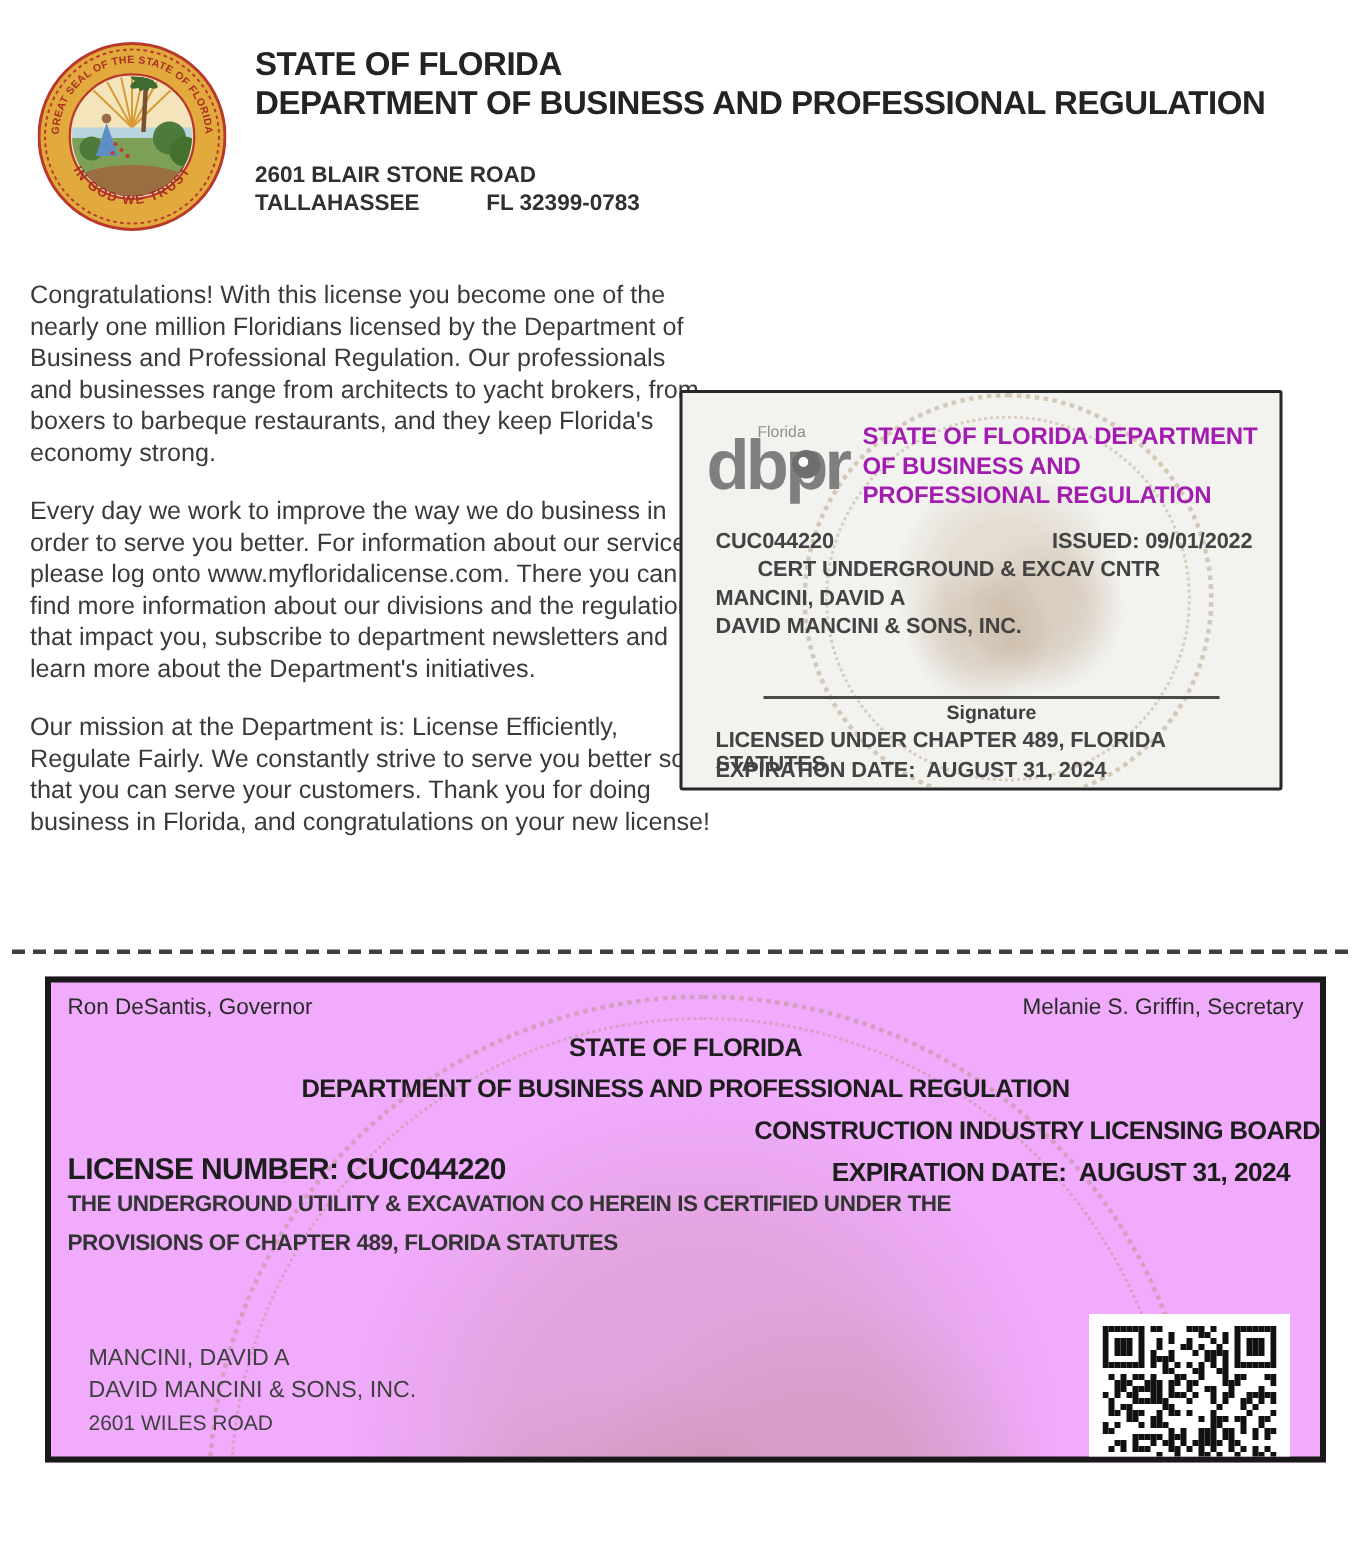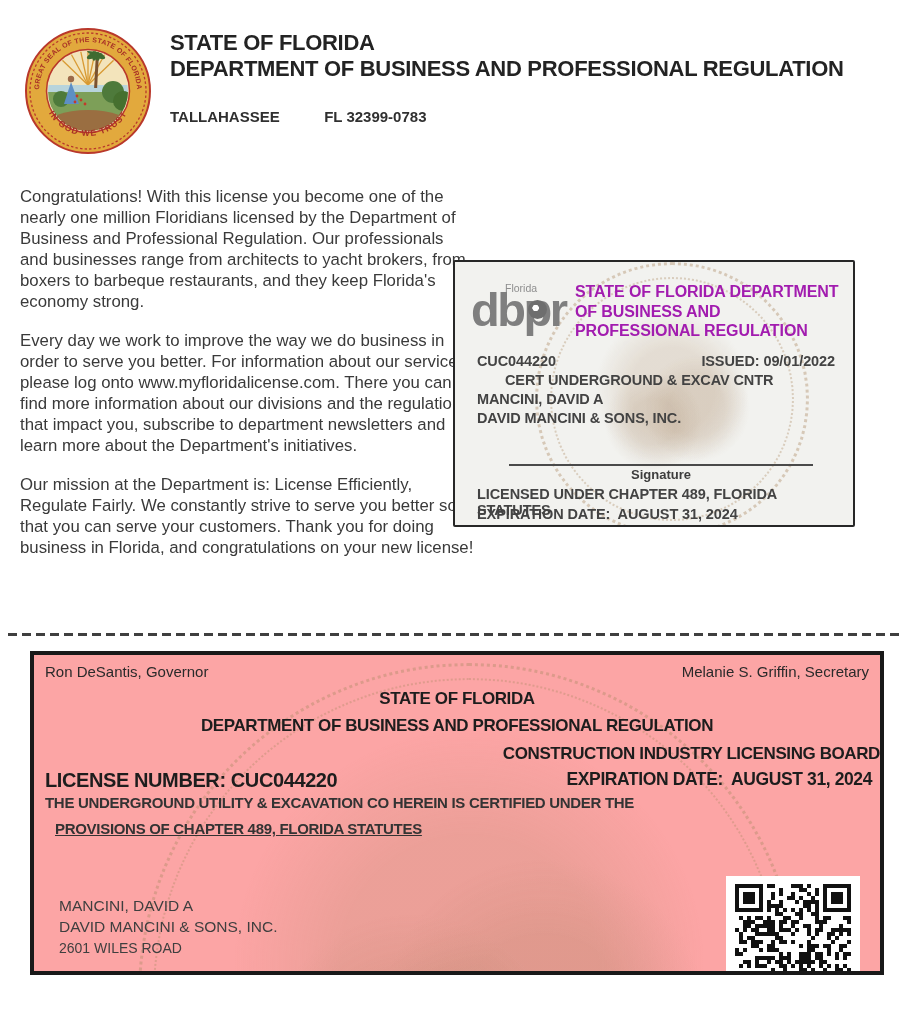--- a/index.html
+++ b/index.html
@@ -39,34 +39,34 @@
   .sig-line{left:54px;top:202px;width:304px;border-top:2px solid #4a4a4a;}
   .sig-label{left:54px;top:205px;width:304px;text-align:center;font-size:13px;font-weight:bold;color:#3d3d3d;}
   .c-statute{left:22px;top:224px;}
   .c-exp{left:22px;top:244px;}
 
   
   .dash{left:8px;top:633px;width:896px;height:3px;
         background:repeating-linear-gradient(90deg,#3f3f3f 0 9px,transparent 9px 14px);}
 
   
-  .cert{left:30px;top:651px;width:854px;height:324px;background:#fca5a5;
+  .cert{left:30px;top:651px;width:854px;height:324px;background:#f0abfc;
         border:4px solid #191919;box-sizing:border-box;overflow:hidden;}
   .cert .wm{left:104px;top:8px;width:656px;height:656px;}
   .gov{left:11px;top:8px;font-size:15px;color:#2a2a2a;}
   .sec{right:11px;top:8px;font-size:15px;color:#2a2a2a;}
   .h1{left:0;top:34px;width:846px;text-align:center;}
   .h2{left:0;top:61px;width:846px;text-align:center;}
   .h3{left:0;top:89px;width:846px;text-align:right;}
   .cert-h{font-size:17px;font-weight:bold;color:#1d1d1d;letter-spacing:-0.4px;}
-  .licrow{left:11px;right:8px;top:114px;display:flex;justify-content:space-between;align-items:flex-start;}
+  .licrow{left:11px;right:20px;top:114px;display:flex;justify-content:space-between;align-items:flex-end;}
   .lic-num{font-size:20px;font-weight:bold;color:#1d1d1d;letter-spacing:-0.4px;}
   .lic-exp{font-size:17.5px;font-weight:bold;color:#1d1d1d;letter-spacing:-0.4px;}
   .b1{left:11px;top:139px;}
-  .b2{left:21px;top:165px;text-decoration:underline;}
+  .b2{left:11px;top:165px;}
   .cert-body{font-size:15px;font-weight:bold;color:#333;letter-spacing:-0.3px;}
   .r1{left:25px;top:242px;font-size:15.5px;color:#3f3f3f;}
   .r2{left:25px;top:263px;font-size:15.5px;color:#3f3f3f;}
   .r3{left:25px;top:285px;font-size:14px;color:#3f3f3f;}
   .r4{left:25px;top:306px;font-size:14px;color:#3f3f3f;margin-top:40px;}
   .r-city{display:inline-block;width:149px;}
   .qr-panel{left:692px;top:221px;width:134px;height:140px;background:#fff;}
   .qr-panel svg{position:absolute;left:9px;top:8px;}
 
   
@@ -134,20 +134,21 @@
       <textPath href="#arcBot" startOffset="50%" text-anchor="middle">IN GOD WE TRUST</textPath>
     </text>
   </svg>
 
   <div class="abs agency">
     <div>STATE OF FLORIDA</div>
     <div>DEPARTMENT OF BUSINESS AND PROFESSIONAL REGULATION</div>
   </div>
 
   <div class="abs addr">
+    <div>2601 BLAIR STONE ROAD</div>
     <div>
       <span class="addr-city">TALLAHASSEE</span>
       <span>FL 32399-0783</span>
     </div>
   </div>
 
   <div class="abs intro">
     <p>Congratulations! With this license you become one of the nearly one million Floridians licensed by the Department of Business and Professional Regulation. Our professionals and businesses range from architects to yacht brokers, from boxers to barbeque restaurants, and they keep Florida's economy strong.</p>
     <p>Every day we work to improve the way we do business in order to serve you better. For information about our services, please log onto www.myfloridalicense.com. There you can find more information about our divisions and the regulations that impact you, subscribe to department newsletters and learn more about the Department's initiatives.</p>
     <p>Our mission at the Department is: License Efficiently, Regulate Fairly. We constantly strive to serve you better so that you can serve your customers. Thank you for doing business in Florida, and congratulations on your new license!</p>

